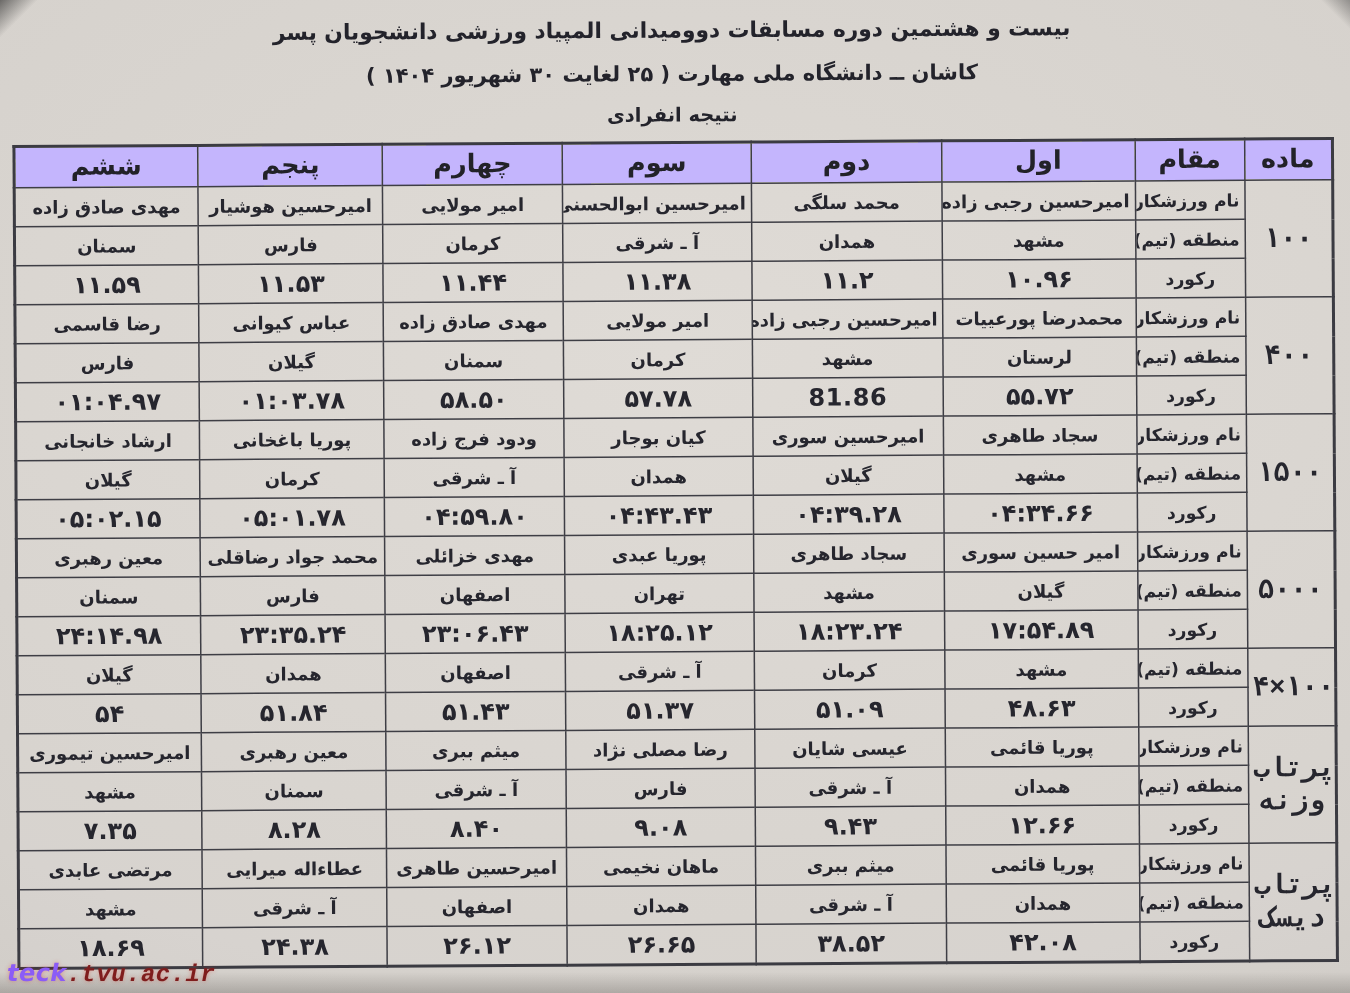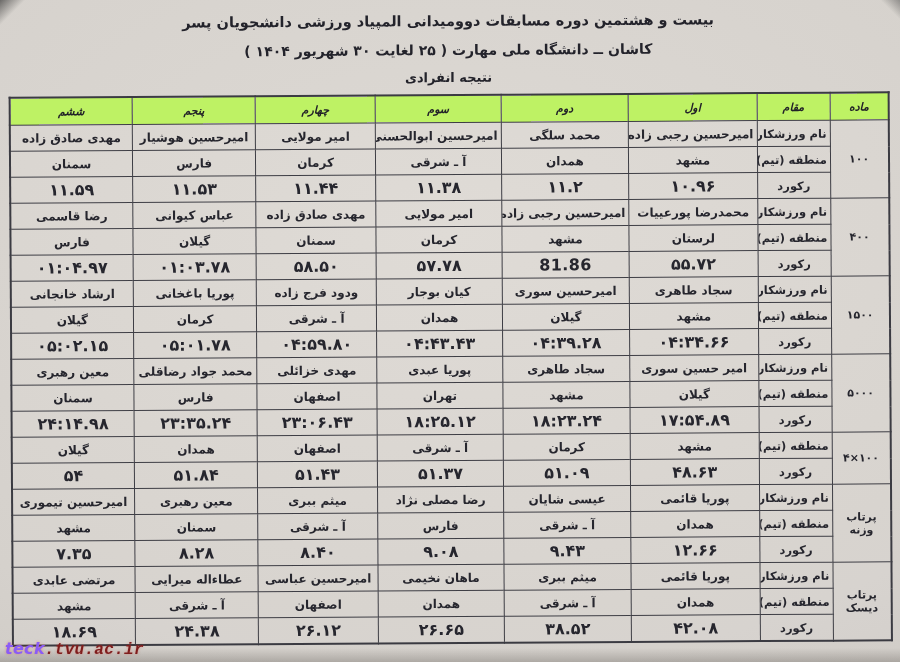--- a/index.html
+++ b/index.html
@@ -20,22 +20,22 @@
   table{
     direction:rtl; border-collapse:collapse; table-layout:fixed;
     width:881px; margin:9px auto 0 auto;
     border:2px solid #3b3b42; background:rgba(255,255,255,0.06);
   }
   td{
     border:1.5px solid #3e3e45; height:25px; text-align:center; vertical-align:middle;
     font-weight:bold; color:#26262e; font-size:12px; padding:0 3px;
     overflow:hidden; white-space:nowrap;
   }
-  .hdr{ background:#bef264; height:26px; font-size:11px; color:#222228;font-style:italic; }
-  .event-cell{ direction:ltr; font-size:11px; white-space:normal; }
+  .hdr{ background:#c4b5fd; height:26px; font-size:17px; color:#222228; }
+  .event-cell{ direction:ltr; font-size:18px; white-space:normal;font-family:Liberation Mono, monospace; }
   .label-cell{ font-size:11.5px; }
   .num{ direction:ltr; font-size:16px; letter-spacing:.4px; }
   .watermark{
     position:absolute; left:5px; bottom:3px; direction:ltr;
     font-style:italic; font-weight:bold; font-size:16px; letter-spacing:.3px;
     text-shadow:0 0 3px rgba(224,37,23,.35);
   }
   .wm-prefix{ color:#8b5cf6; }
   .wm-suffix{ color:#7f1d1d;font-family:Liberation Mono, monospace; }
 </style>
@@ -229,21 +229,21 @@
           <td class="num">۸.۴۰</td>
           <td class="num">۸.۲۸</td>
           <td class="num">۷.۳۵</td>
         </tr>
         <tr>
           <td class="event-cell" rowspan="3">پرتاب دیسک</td>
           <td class="label-cell">نام ورزشکار</td>
           <td class="val">پوریا قائمی</td>
           <td class="val">میثم ببری</td>
           <td class="val">ماهان نخیمی</td>
-          <td class="val">امیرحسین عباسی</td>
+          <td class="val">امیرحسین طاهری</td>
           <td class="val">عطاءاله میرایی</td>
           <td class="val">مرتضی عابدی</td>
         </tr>
         <tr>
           <td class="label-cell">منطقه (تیم)</td>
           <td class="val">همدان</td>
           <td class="val">آ ـ شرقی</td>
           <td class="val">همدان</td>
           <td class="val">اصفهان</td>
           <td class="val">آ ـ شرقی</td>

